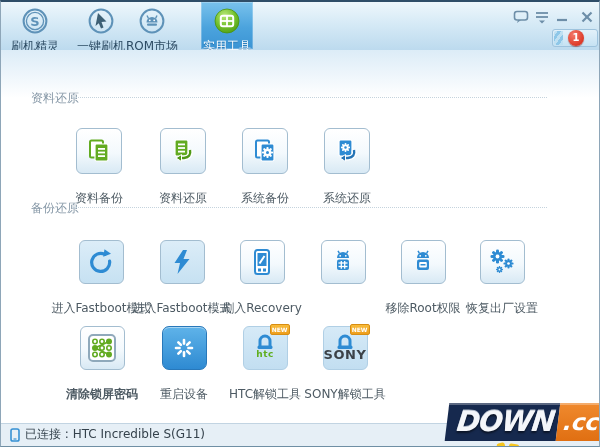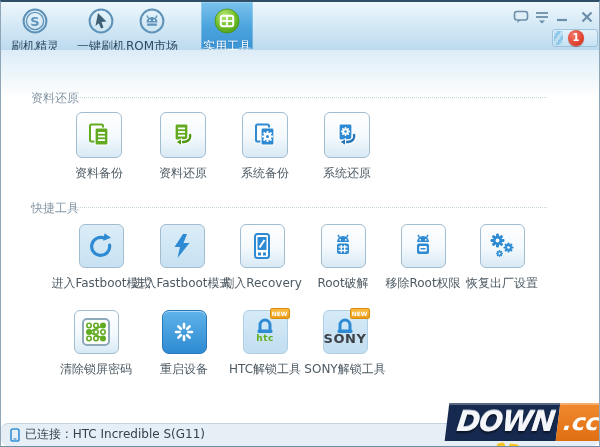--- a/index.html
+++ b/index.html
@@ -24,37 +24,37 @@
   #update-badge{position:absolute;left:15px;top:0px;width:16px;height:16px;border-radius:50%;
               background:radial-gradient(circle at 35% 30%,#f4796a,#dd3a28 70%);
               color:#fff;font-size:10px;font-weight:bold;text-align:center;line-height:16px;
               box-shadow:0 1px 1px rgba(120,20,10,.5);}
   
   #content{position:absolute;left:0;top:48px;width:100%;height:377px;
            background:linear-gradient(180deg,#dcecf7 0%,#ffffff 48px);}
   .section-title{position:absolute;left:30px;font-size:12px;color:#8597a6;}
   .dotline{position:absolute;left:72px;width:474px;height:0;border-top:1px dotted #c5d3dd;}
   .tool{position:absolute;width:110px;text-align:center;cursor:pointer;}
-  .tool .tool-btn{position:relative;margin:0 auto;width:46px;height:46px;border:1px solid #a3bdd0;border-radius:6px;
+  .tool .tool-btn{position:relative;margin:16px auto;width:46px;height:46px;border:1px solid #a3bdd0;border-radius:6px;
         background:linear-gradient(180deg,#ffffff 0%,#f3f9fd 55%,#d8e9f4 100%);
         display:flex;align-items:center;justify-content:center;box-sizing:border-box;}
   .tool .tool-btn.sz44{width:45px;height:44px;}
   .tool .tool-btn.tint{background:linear-gradient(180deg,#dcedf8,#c6e1f2);}
   .tool .tool-btn.soft{border:1px solid #b0cfe5;background:linear-gradient(180deg,#d6eaf7,#c2def1);
         flex-direction:column;justify-content:flex-start;padding-top:5px;}
   .tool .tool-btn.solid{border:1px solid #2878ba;border-radius:7px;
         background:linear-gradient(180deg,#5fb3e9,#2e8ad2);box-shadow:inset 0 1px 0 rgba(255,255,255,.45);}
   .tool .tool-label{display:block;margin-top:7px;font-size:12px;color:#4d5a63;white-space:nowrap;}
   .brand-htc{font-size:9px;font-weight:bold;color:#5fae1e;line-height:8px;letter-spacing:.5px;}
   .brand-sony{font-size:13px;font-weight:bold;color:#3c4248;line-height:9px;letter-spacing:.6px;}
   .new-badge{position:absolute;top:-3px;right:-3px;width:18px;height:9px;border-radius:2px;
         background:linear-gradient(180deg,#f8bc3a,#ee9d1b);border:1px solid #d88d12;
         color:#fff;font-size:6px;font-weight:bold;line-height:9px;text-align:center;}
   
-  #statusbar{position:absolute;left:0;bottom:0;width:100%;height:22px;background:#e6eff6;border-top:1px solid #c2d4e2;border-radius:7px;}
+  #statusbar{position:absolute;left:0;bottom:0;width:100%;height:22px;background:#e6eff6;border-top:1px solid #c2d4e2;}
   #statusbar .sb-text{position:absolute;left:24px;top:0;line-height:21px;font-size:12px;color:#35424c;}
   #statusbar .sb-phone{position:absolute;left:9px;top:4px;}
   
   #watermark{position:absolute;left:446px;top:401px;height:38px;display:flex;transform:skewX(-7deg);}
   #wm-main{background:#16294e;color:#f4f6fa;font-style:italic;font-weight:bold;font-size:28px;
            line-height:36px;padding:1px 4px 1px 10px;letter-spacing:-1px;
            text-shadow:0 -1px 0 #aab4c4,0 2px 2px rgba(0,0,0,.5);box-shadow:inset 0 2px 0 rgba(255,255,255,.3);}
   #wm-suffix{background:linear-gradient(180deg,#f08a2e,#e06f12);color:#fff;font-style:italic;font-weight:bold;
            font-size:23px;line-height:36px;padding:1px 14px 1px 5px;box-shadow:inset 0 2px 0 rgba(255,255,255,.3);}
   .wm-dot{position:absolute;background:#f7c61e;border-radius:2px;}
@@ -200,21 +200,21 @@
               <circle r="1.5" fill="#2e8bd3"></circle>
           </g>
           <path d="M21,13 q1.5,7 -6,8 l-3,0" fill="none" stroke="#fff" stroke-width="5"></path>
           <path d="M21,13 q1.5,7 -6,8 l-3,0" fill="none" stroke="#2574b5" stroke-width="2.4"></path>
           <polygon points="12.5,17.5 12.5,24.5 7,21" fill="#2574b5" stroke="#fff" stroke-width="1"></polygon>
         </svg>
       </div>
       <span class="tool-label">系统还原</span>
     </div>
 
-    <span class="section-title" style="top:150px;">快捷工具</span>
+    <span class="section-title" style="top:150px;">备份还原</span>
     <div class="dotline" style="top:157px;"></div>
 
     <div class="tool" style="left:45px;top:174px;">
       <div class="tool-btn sz44 tint">
         <svg width="28" height="28" viewBox="0 0 28 28">
           <path d="M22.6,13.2 A 9 9 0 1 1 17.8,6.4" fill="none" stroke="#2e8bd3" stroke-width="3.2" stroke-linecap="round"></path>
           <polygon points="17.5,1.2 24,5.8 16.2,8.8" fill="#2e8bd3"></polygon>
         </svg>
       </div>
       <span class="tool-label">进入Fastboot模式</span>
@@ -250,21 +250,20 @@
           <line x1="17.5" y1="5.5" x2="19" y2="2.8" stroke="#2e8bd3" stroke-width="1.5"></line>
           <circle cx="11.2" cy="7.8" r="0.9" fill="#fff"></circle>
             <circle cx="16.8" cy="7.8" r="0.9" fill="#fff"></circle>
           <rect x="8" y="11.5" width="12" height="10.5" rx="2" fill="#2e8bd3"></rect>
           <line x1="9.5" y1="15" x2="18.5" y2="15" stroke="#fff" stroke-width="1.3"></line>
           <line x1="9.5" y1="18.5" x2="18.5" y2="18.5" stroke="#fff" stroke-width="1.3"></line>
           <line x1="12.3" y1="13" x2="12.3" y2="20.7" stroke="#fff" stroke-width="1.3"></line>
           <line x1="15.7" y1="13" x2="15.7" y2="20.7" stroke="#fff" stroke-width="1.3"></line>
         </svg>
       </div>
-      <span class="tool-label">Root破解</span>
     </div>
 
     <div class="tool" style="left:367px;top:174px;">
       <div class="tool-btn sz44">
         <svg width="28" height="28" viewBox="0 0 28 28">
           <path d="M8,10 a6,6 0 0 1 12,0 z" fill="#2e8bd3"></path>
           <line x1="10.5" y1="5.5" x2="9" y2="2.8" stroke="#2e8bd3" stroke-width="1.5"></line>
           <line x1="17.5" y1="5.5" x2="19" y2="2.8" stroke="#2e8bd3" stroke-width="1.5"></line>
           <circle cx="11.2" cy="7.8" r="0.9" fill="#fff"></circle>
             <circle cx="16.8" cy="7.8" r="0.9" fill="#fff"></circle>
@@ -301,21 +300,21 @@
             <rect x="-1.5" y="-7" width="3" height="14" rx="1.3" fill="#2e8bd3" transform="rotate(90)"></rect>
             <rect x="-1.5" y="-7" width="3" height="14" rx="1.3" fill="#2e8bd3" transform="rotate(135)"></rect>
             <circle r="4.4" fill="#2e8bd3"></circle>
               <circle r="1.9" fill="#fff"></circle>
           </g>
         </svg>
       </div>
       <span class="tool-label">恢复出厂设置</span>
     </div>
 
-    <div class="tool" style="left:40px;top:260px;">
+    <div class="tool" style="left:46px;top:260px;font-weight:bold;">
       <div class="tool-btn sz44">
         <svg width="32" height="32" viewBox="0 0 32 32">
           <rect x="3" y="3" width="26" height="26" rx="4" fill="#fff" stroke="#8fa9bb" stroke-width="2"></rect>
           <polyline points="23,9.5 9,16 23,22.5" fill="none" stroke="#62ab21" stroke-width="1.7"></polyline>
           <g stroke="#62ab21" stroke-width="1.6" fill="#fff">
             <circle cx="9" cy="9.5" r="2.2"></circle>
               <circle cx="16" cy="9.5" r="2.2"></circle>
               <circle cx="23" cy="9.5" r="2.2" fill="#62ab21"></circle>
             <circle cx="9" cy="16" r="2.2" fill="#62ab21"></circle>
               <circle cx="16" cy="16" r="2.2"></circle>

